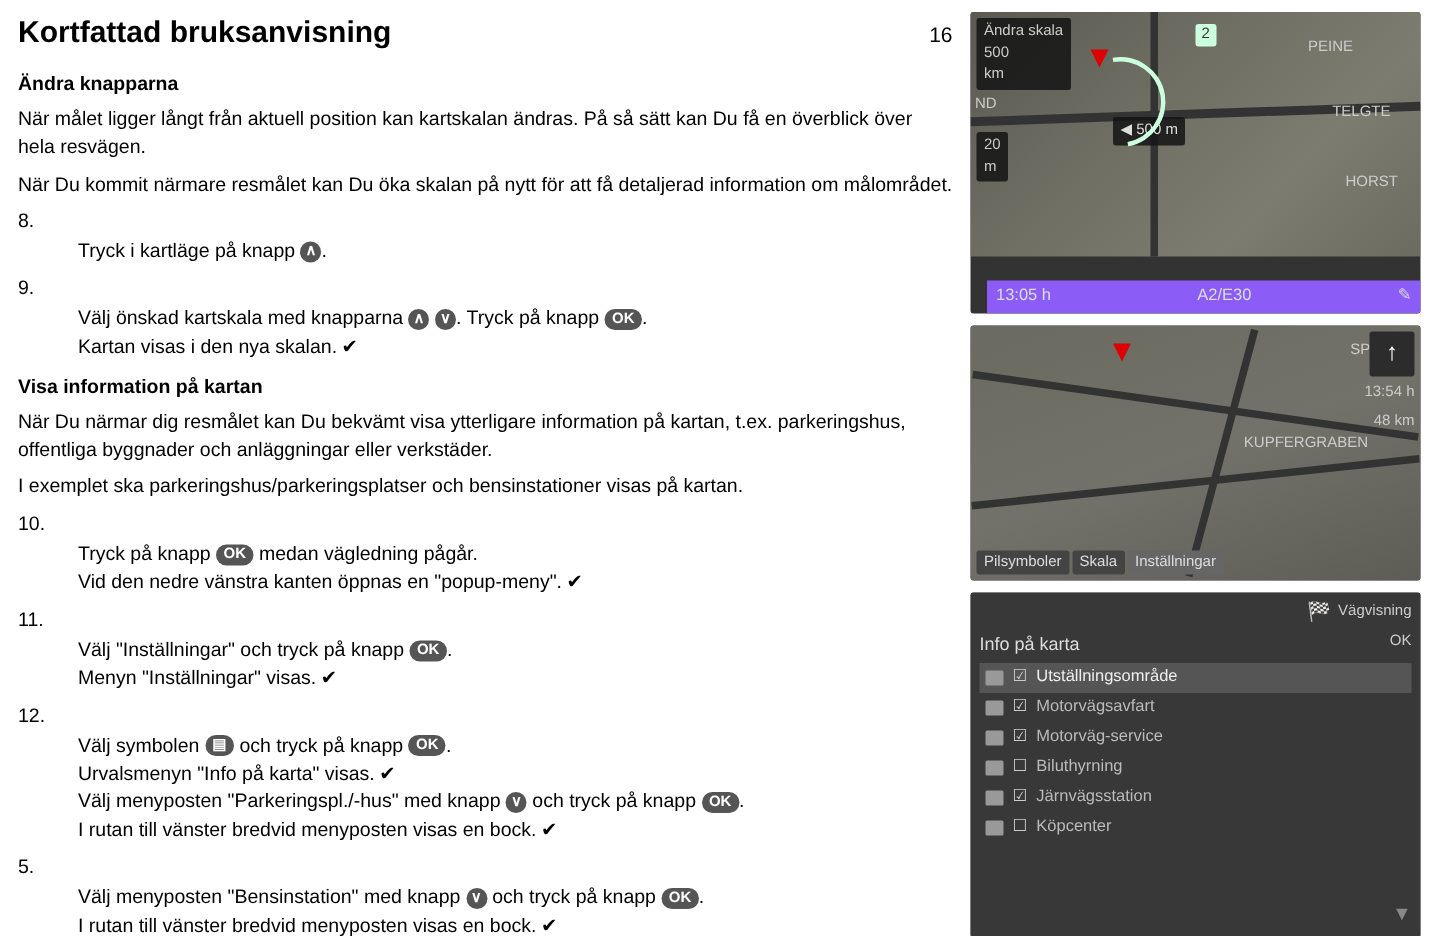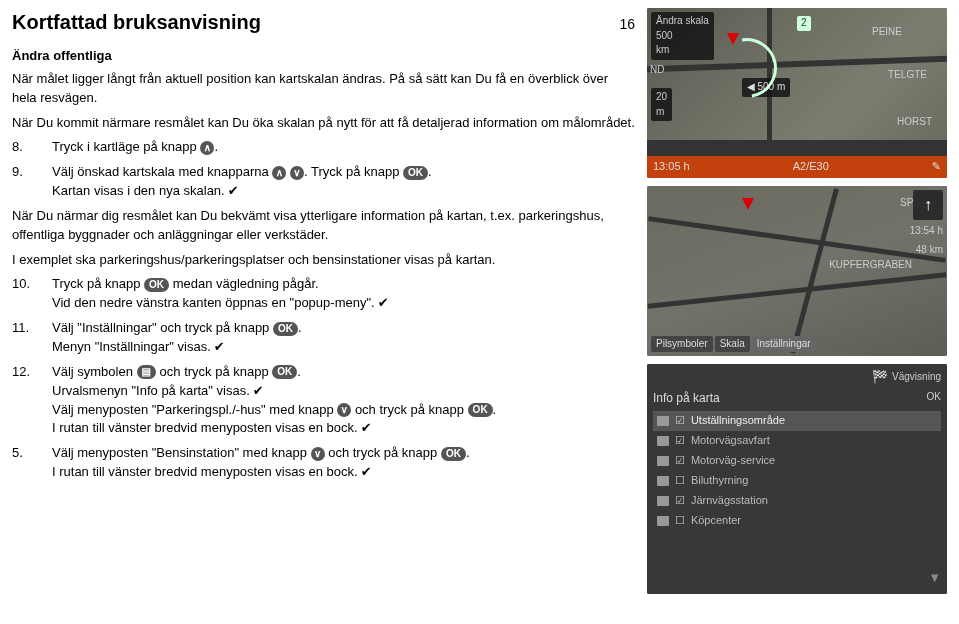--- a/index.html
+++ b/index.html
@@ -7,32 +7,32 @@
   .page { display: flex; padding: 8px 12px; gap: 12px; }
   .left { flex: 1 1 auto; max-width: 630px; }
   .right { flex: 0 0 300px; display: flex; flex-direction: column; gap: 8px; }
   .title-row { display: flex; justify-content: space-between; align-items: baseline; margin-bottom: 10px; }
   .title { font-size: 20px; font-weight: bold; }
   .pagenum { font-size: 14px; }
   .subhead { font-weight: bold; margin-top: 8px; margin-bottom: 4px; }
   p { margin-bottom: 6px; }
   .step { display: flex; gap: 12px; margin-bottom: 6px; }
   .step-num { flex: 0 0 28px; font-weight: normal; }
-  .step-body { flex: 1 1 auto; }
+  .step-body { flex: 1 1 auto; margin-top: 20px; }
   .key { display: inline-block; background: #555; color: #fff; border-radius: 10px; padding: 0 5px; font-size: 10px; line-height: 14px; vertical-align: middle; font-weight: bold; }
   .key-round { border-radius: 50%; width: 14px; height: 14px; text-align: center; padding: 0; }
   .check::after { content: "✔"; margin-left: 3px; }
   .bullet-dot { display:inline-block; width:14px; height:14px; border-radius:50%; background:#2aa0e6; vertical-align:middle; margin-right:10px; flex:0 0 14px; margin-top:2px;}
   .obs-row { display:flex; margin-bottom:6px; }
   
   .panel { background:#333; border-radius:2px; overflow:hidden; display:flex; flex-direction:column; }
-  .panel-1 { height: 170px; gap: 16px; }
+  .panel-1 { height: 201px; gap: 16px; }
   .panel-2 { height: 170px; }
   .panel-3 { height: 230px; }
-  .panel-status { background:#c2410c; color:#ddd; display:flex; justify-content:space-between; padding:3px 6px; font-size:11px;}
+  .panel-status { background:#8b5cf6; color:#ddd; display:flex; justify-content:space-between; padding:3px 6px; font-size:11px;margin-left:11px;}
   .panel-body { flex:1; position:relative; }
   .map-bg-1 { background: linear-gradient(135deg,#5a5a52 0%, #6f6f64 40%, #7c7c70 70%, #6b6b60 100%); position:absolute; inset:0;}
   .map-bg-2 { background: linear-gradient(160deg,#6a6a60 0%, #72726a 50%, #5d5d55 100%); position:absolute; inset:0;}
   .map-bg-3 { background: #383838; position:absolute; inset:0;}
   .overlay-label { position:absolute; background:rgba(20,20,20,0.85); color:#ddd; font-size:10px; padding:2px 5px; border-radius:2px;}
   .list-item { display:flex; align-items:center; gap:6px; color:#bbb; font-size:11px; padding:2px 4px;}
   .list-item.sel { background:#555; color:#eee;}
   .list-item .chk { color:#ccc; }
   .icon-sm { display:inline-block; width:12px; height:10px; background:#999; border-radius:1px;}
   .grey-btn { background:#444; color:#ddd; font-size:10px; padding:1px 5px; border-radius:2px;}
@@ -47,39 +47,40 @@
 </head>
 <body>
 
 <div class="page">
   <div class="left">
     <div class="title-row">
       <div class="title">Kortfattad bruksanvisning</div>
       <div class="pagenum">16</div>
     </div>
 
-    <div class="subhead">Ändra offentliga</div>
+    <div class="subhead">Ändra knapparna</div>
     <p>När målet ligger långt från aktuell position kan kartskalan ändras. På så sätt kan Du få en överblick över hela resvägen.</p>
     <p>När Du kommit närmare resmålet kan Du öka skalan på nytt för att få detaljerad information om målområdet.</p>
 
     <div class="step">
       <div class="step-num">8.</div>
       <div class="step-body">
         <span>Tryck i kartläge på knapp </span><span class="key key-round">∧</span><span>.</span><br>
       </div>
     </div>
 
     <div class="step">
       <div class="step-num">9.</div>
       <div class="step-body">
         <span>Välj önskad kartskala med knapparna </span><span class="key key-round">∧</span> <span class="key key-round">∨</span><span>. Tryck på knapp </span><span class="key">OK</span><span>.</span><br>
         <span class="check">Kartan visas i den nya skalan.</span>
       </div>
     </div>
 
+    <div class="subhead">Visa information på kartan</div>
     <p>När Du närmar dig resmålet kan Du bekvämt visa ytterligare information på kartan, t.ex. parkeringshus, offentliga byggnader och anläggningar eller verkstäder.</p>
     <p>I exemplet ska parkeringshus/parkeringsplatser och bensinstationer visas på kartan.</p>
 
     <div class="step">
       <div class="step-num">10.</div>
       <div class="step-body">
         <span>Tryck på knapp </span><span class="key">OK</span><span> medan vägledning pågår.</span><br>
         <span class="check">Vid den nedre vänstra kanten öppnas en "popup-meny".</span>
       </div>
     </div>

